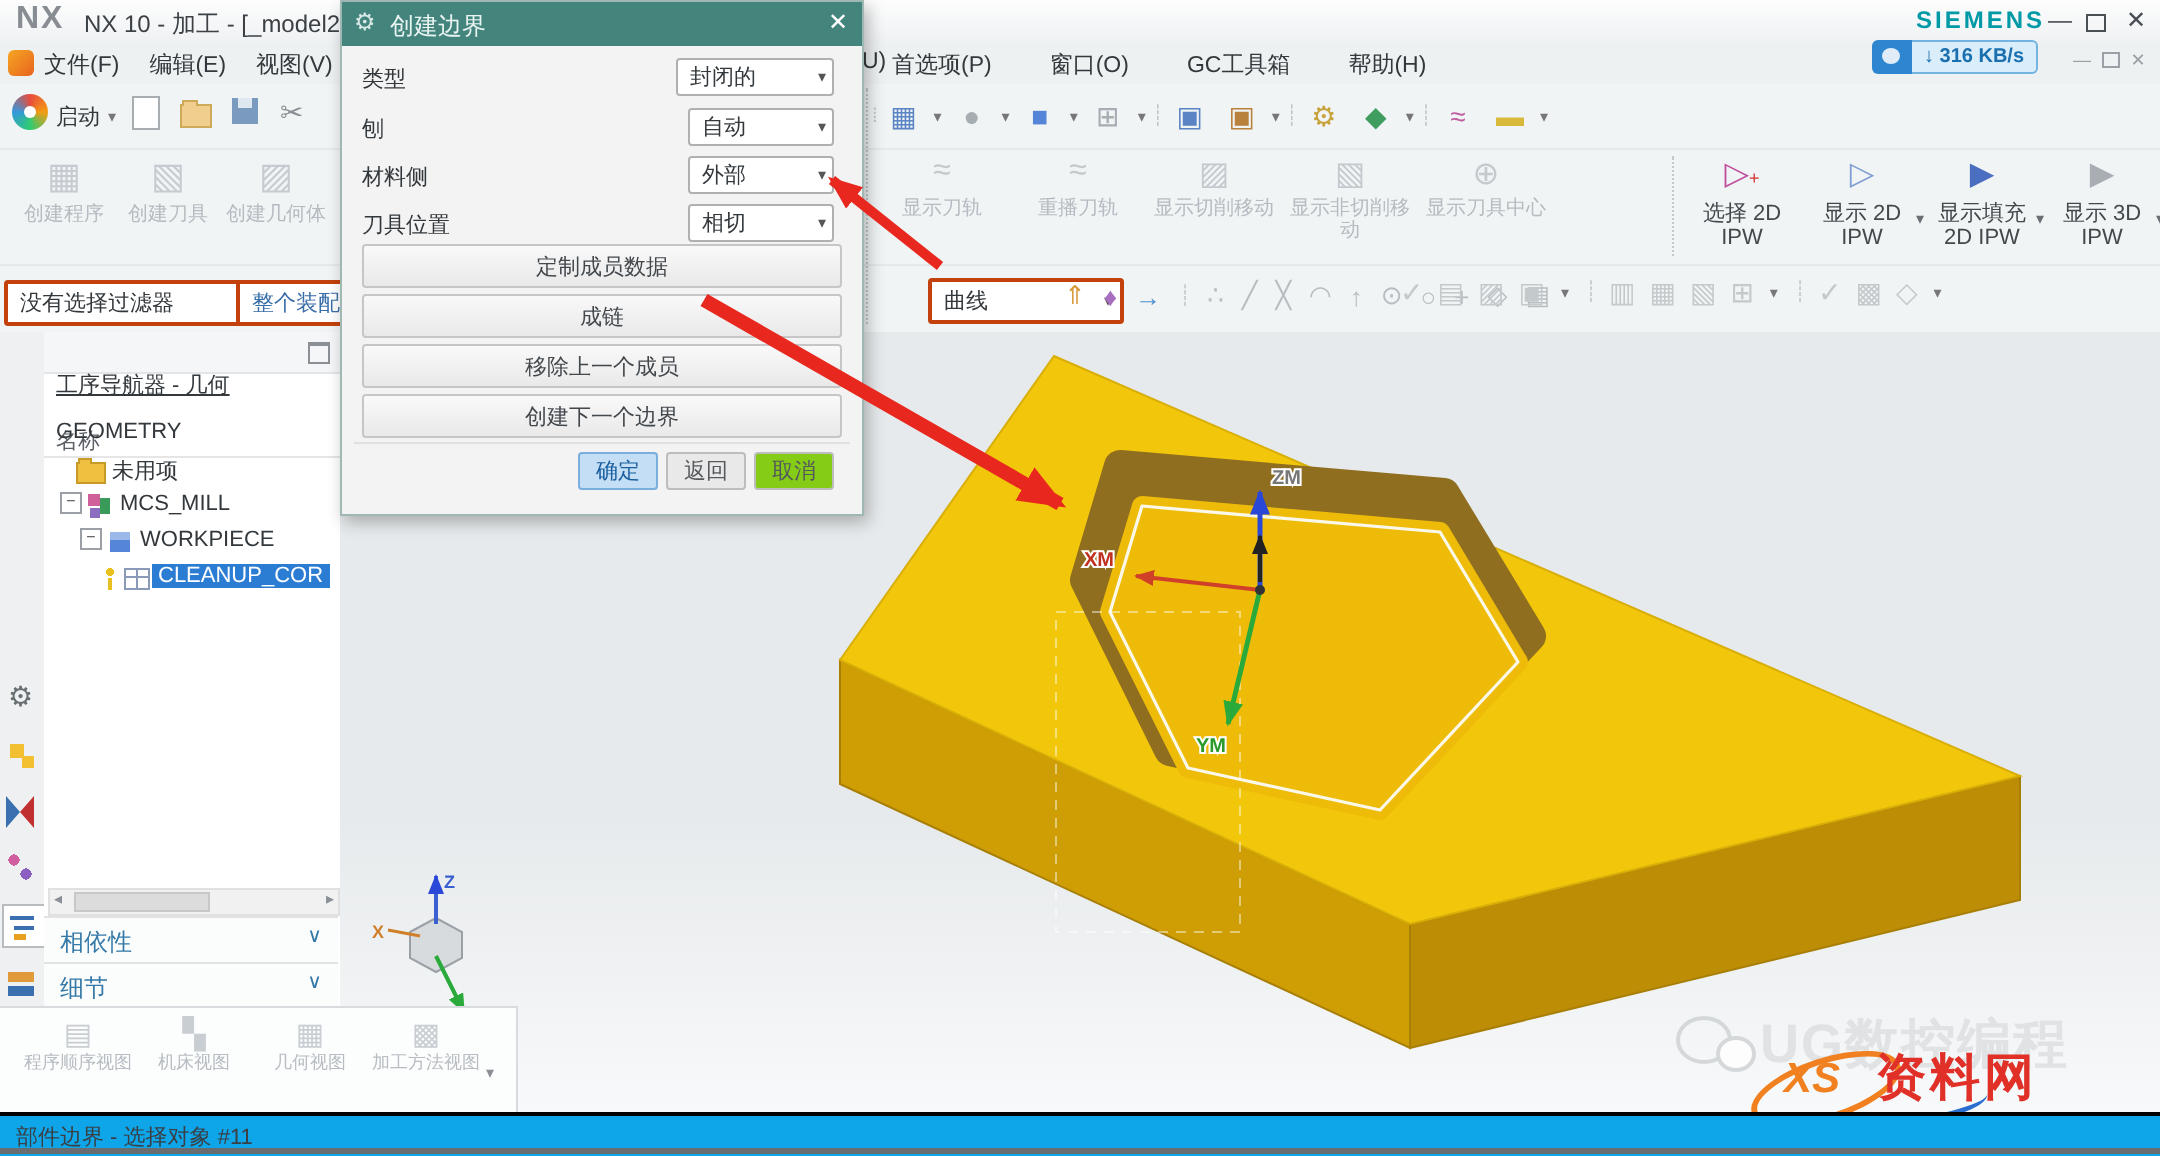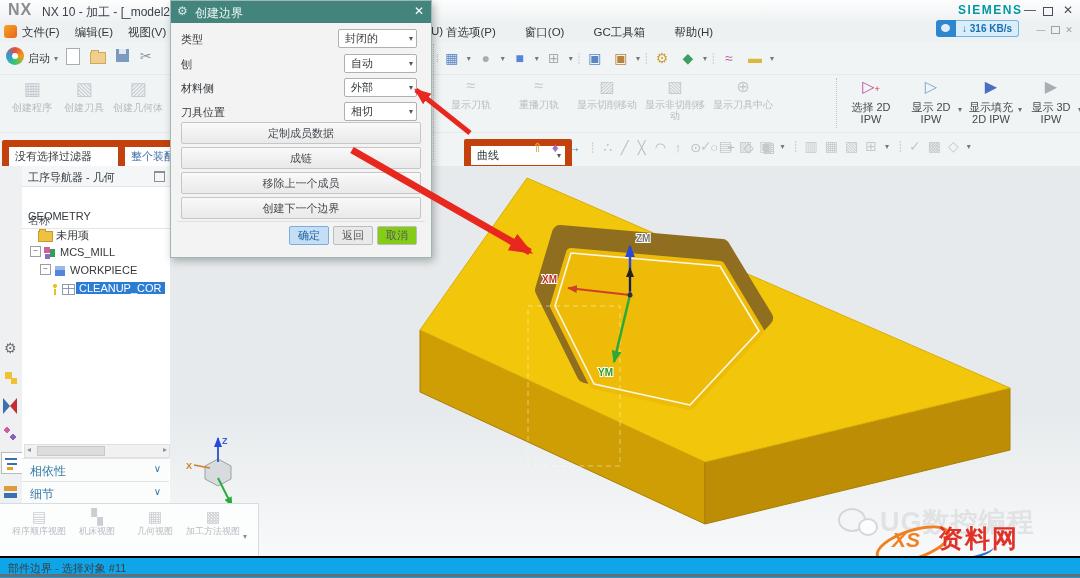--- a/index.html
+++ b/index.html
@@ -42,31 +42,31 @@
   .mini-save{width:13px;height:13px;background:#7a9ac0;position:relative;}
   .mini-save:before{content:"";position:absolute;left:3px;top:0;width:7px;height:5px;background:#dfe7f0;}
   .glb{color:#b5bbc0;font-size:10px;text-align:center;line-height:11px;}
   .ilb{color:#43484d;font-size:11px;text-align:center;line-height:12px;}
   .pathbtn{width:68px;display:flex;flex-direction:column;align-items:center;}
   .pathbtn .pic{height:22px;font-size:16px;color:#c3c9cd;}
   .ipwbtn{width:58px;position:relative;display:flex;flex-direction:column;align-items:center;}
   .ipwbtn .iic{height:24px;font-size:16px;}
   .createbtn{position:absolute;top:78px;width:52px;display:flex;flex-direction:column;align-items:center;}
   .createbtn .cic{font-size:18px;color:#c5cbd0;height:24px;}
-  .selbox{background:#fff;border:7px solid #c2410c;border-radius:2px;font-size:11px;color:#33383c;display:flex;align-items:center;justify-content:space-between;padding:0 4px 0 6px;}
+  .selbox{background:#fff;border:2px solid #c2410c;border-radius:2px;font-size:11px;color:#33383c;display:flex;align-items:center;justify-content:space-between;padding:0 4px 0 6px;}
   .selbox .car{font-size:8px;color:#555;}
   .snapic{font-size:13px;color:#b7bdc1;}
   
   #resbar{position:absolute;left:0;top:166px;width:22px;bottom:22px;background:#eef0f1;border-right:1px solid #d8dbdd;}
   .mi{position:absolute;left:3px;width:16px;height:16px;}
   .mi-active{position:absolute;left:1px;width:20px;height:20px;background:#fff;border:1px solid #b8bcbe;}
   
   #navpanel{position:absolute;left:22px;top:166px;width:148px;height:337px;background:#fff;border-right:1px solid #c6cacd;}
   #navhdr{position:absolute;left:0;top:0;width:100%;height:20px;background:#f4f6f7;border-bottom:1px solid #e3e6e8;}
-  #navhdr .t{position:absolute;left:6px;top:4px;font-size:11px;color:#33383c;}
+  #navhdr .t{position:absolute;left:6px;top:19px;font-size:11px;color:#33383c;text-decoration:underline;}
   #navhdr .pin{position:absolute;right:5px;top:5px;width:9px;height:8px;border:1px solid #8a9095;border-top-width:2px;}
   #colhdr{position:absolute;left:0;top:20px;width:100%;height:18px;border-bottom:1px solid #e6e6e6;font-size:11px;color:#5a6065;margin-top:24px;}
   .trow{position:absolute;left:0;width:148px;height:18px;font-size:11px;color:#33383c;}
   .trow span{position:absolute;top:2px;}
   .expander{position:absolute;top:4px;width:9px;height:9px;border:1px solid #9aa0a5;background:#fff;font-size:8px;line-height:7px;text-align:center;color:#555;}
   .sel-hl{background:#2b7cd3;color:#fff;padding:0 3px;}
   .ico-folder{position:absolute;top:5px;width:13px;height:9px;background:#f0c040;border:1px solid #c89a28;}
   .ico-folder:before{content:"";position:absolute;left:0;top:-3px;width:5px;height:2px;background:#f0c040;border:1px solid #c89a28;border-bottom:none;}
   .ico-mcs{position:absolute;top:3px;width:12px;height:12px;background:
     linear-gradient(#d0609a,#d0609a) 0 0/6px 6px no-repeat,

